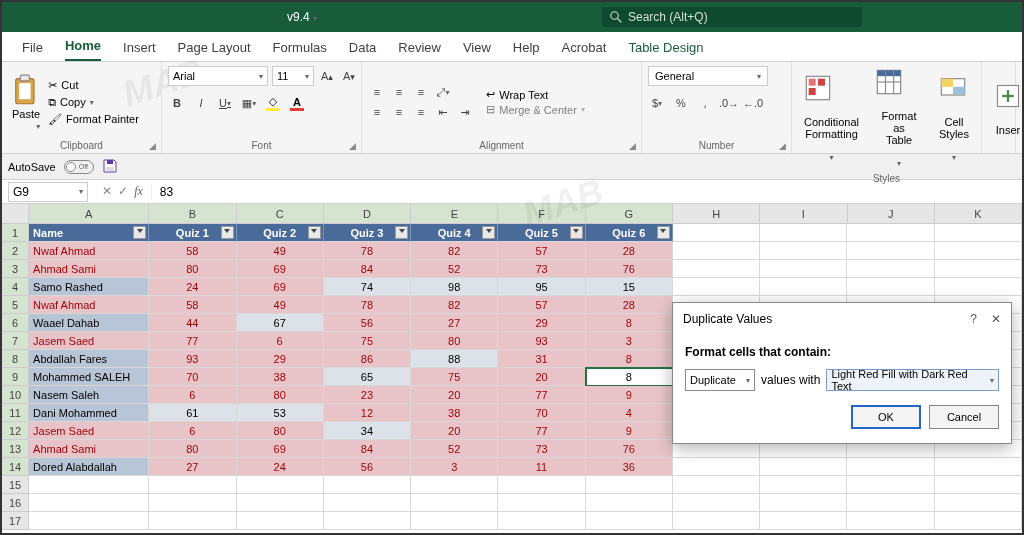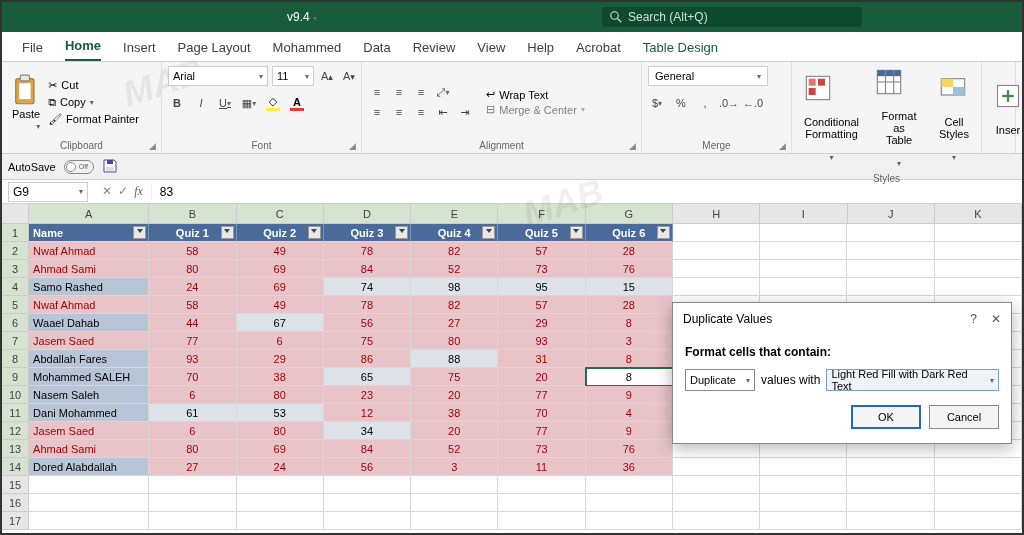--- a/index.html
+++ b/index.html
@@ -130,21 +130,21 @@
       </svg>
     <span>Search (Alt+Q)</span>
   </div>
 </div>
 
 <div class="menutabs">
   <div class="tab">File</div>
   <div class="tab active">Home</div>
   <div class="tab">Insert</div>
   <div class="tab">Page Layout</div>
-  <div class="tab">Mohammed</div>
+  <div class="tab">Formulas</div>
   <div class="tab">Data</div>
   <div class="tab">Review</div>
   <div class="tab">View</div>
   <div class="tab">Help</div>
   <div class="tab">Acrobat</div>
   <div class="tab special">Table Design</div>
 </div>
 
 <div class="ribbon">
 
@@ -252,21 +252,21 @@
           <span class="chev">▾</span>
         </div>
       <div class="num-row2">
         <div class="mini-btn">$<span class="chev">▾</span></div>
         <div class="mini-btn">%</div>
         <div class="mini-btn">,</div>
         <div class="mini-btn">.0→</div>
         <div class="mini-btn">←.0</div>
       </div>
     </div>
-    <div class="ribbon-group-label">Merge</div>
+    <div class="ribbon-group-label">Number</div>
     <div class="dialog-launcher">◢</div>
   </div>
 
   <div class="ribbon-group" style="width:190px;">
     <div class="ribbon-group-content">
       <div class="styles-btn">
         <svg viewBox="0 0 24 24">
             <rect x="2" y="2" width="20" height="20" fill="#fff" stroke="#888"></rect>
             <rect x="4" y="4" width="6" height="6" fill="#e57373"></rect>
             <rect x="12" y="4" width="6" height="6" fill="#c44"></rect>

